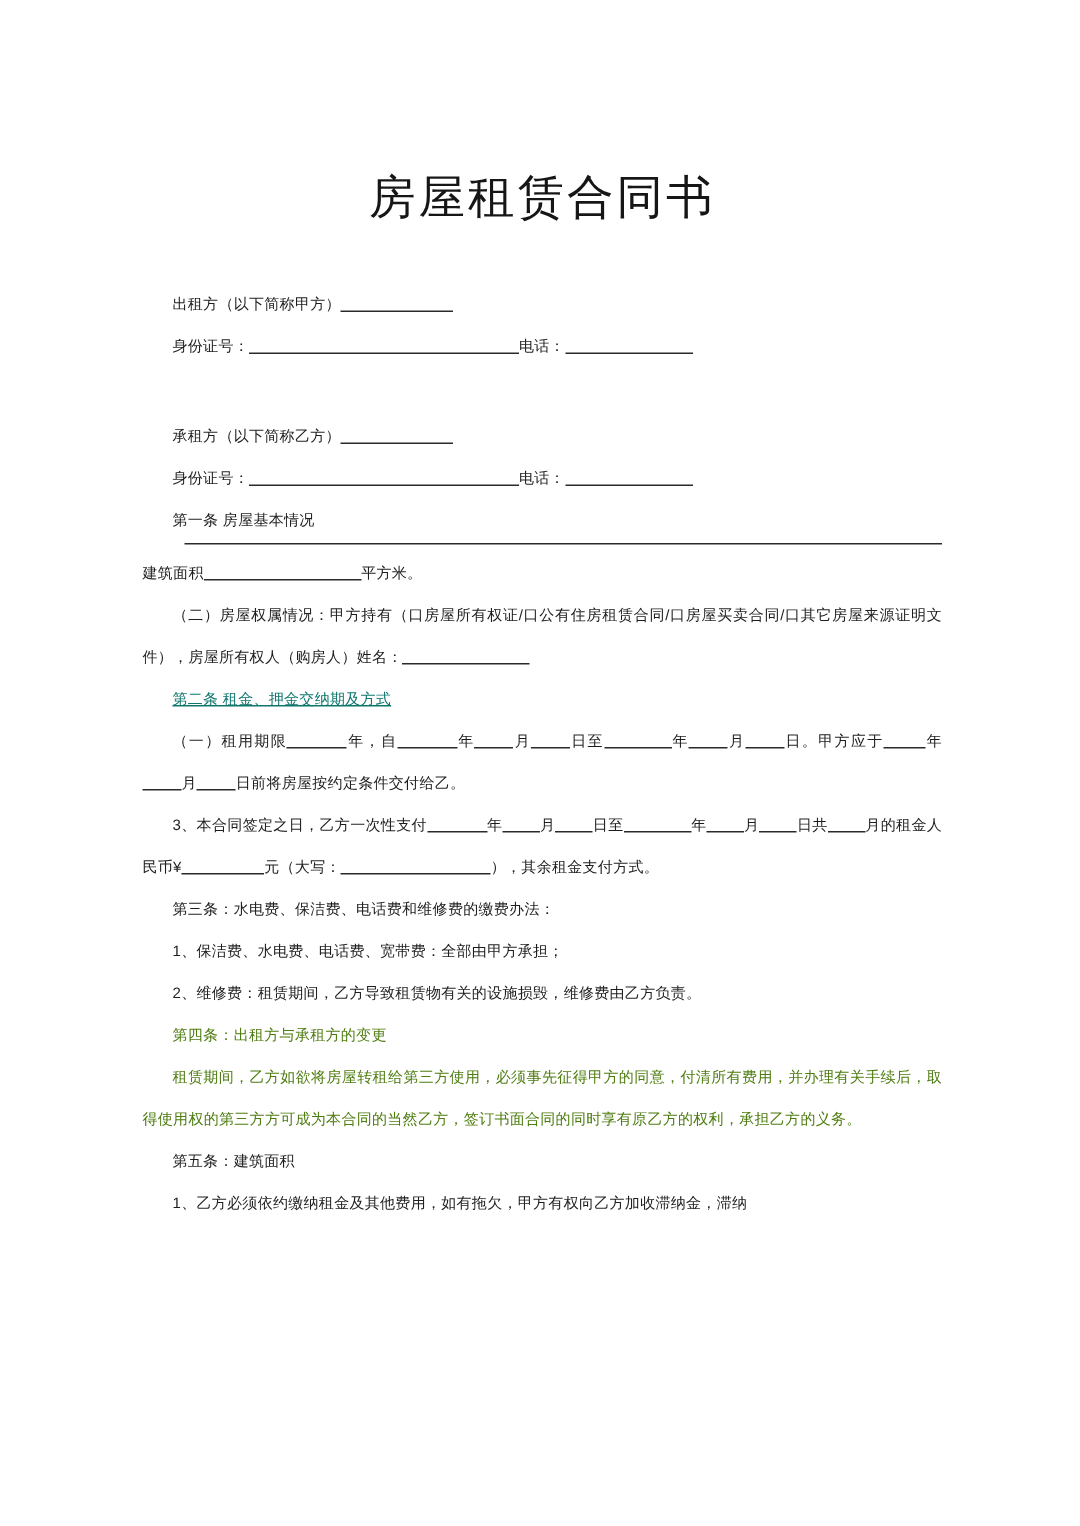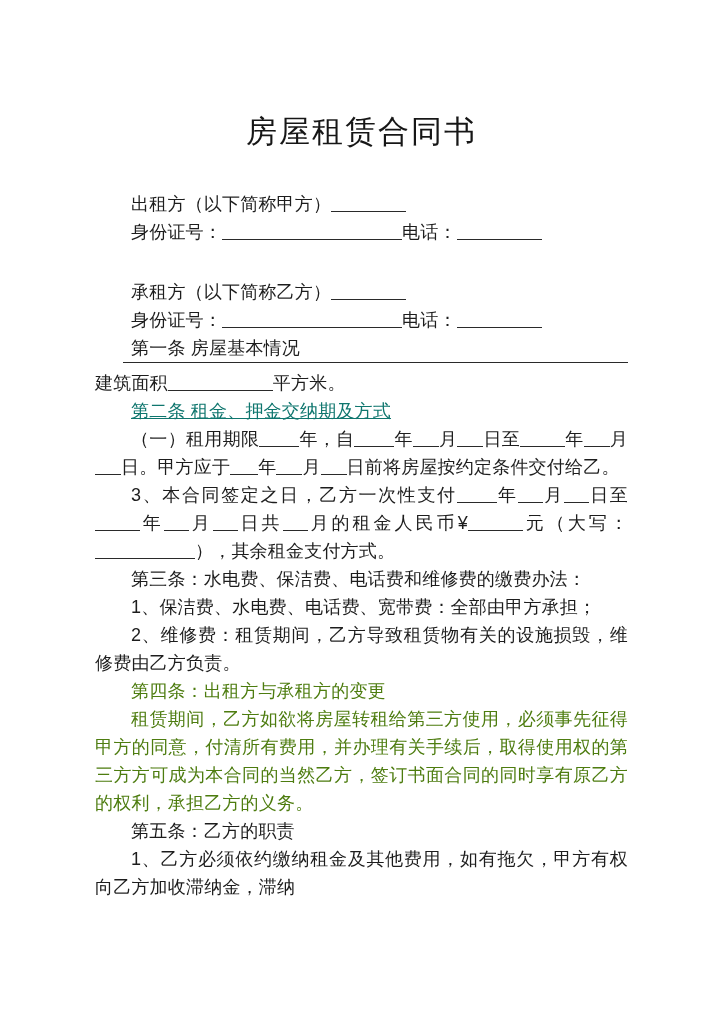--- a/index.html
+++ b/index.html
@@ -25,21 +25,21 @@
     font-weight: 400;
     font-size: 31px;
     letter-spacing: 2px;
     text-align: center;
     color: #161616;
     margin: 0 0 36px 0;
     line-height: 44px;
   }
   .para {
     margin: 0;
-    font-size: 18px;
+    font-size: 10px;
     line-height: 28px;
     text-align: justify;
     color: #1d1d1d;
     letter-spacing: 0.2px;
   }
   .para.indent {
     text-indent: 2em;
   }
   .blank {
     display: inline-block;
@@ -74,24 +74,25 @@
   <div>
       <p class="para indent" style="color: rgb(29, 29, 29);"><span class="text-run">出租方（以下简称甲方）</span><span class="blank" style="width: 75px; border-bottom-color: rgb(42, 42, 42);"></span></p>
       <p class="para indent" style="color: rgb(29, 29, 29);"><span class="text-run">身份证号：</span><span class="blank" style="width: 180px; border-bottom-color: rgb(42, 42, 42);"></span><span class="text-run">电话：</span><span class="blank" style="width: 85px; border-bottom-color: rgb(42, 42, 42);"></span></p>
       <p class="para indent" style="color: rgb(29, 29, 29); margin-top: 32px;"><span class="text-run">承租方（以下简称乙方）</span><span class="blank" style="width: 75px; border-bottom-color: rgb(42, 42, 42);"></span></p>
       <p class="para indent" style="color: rgb(29, 29, 29);"><span class="text-run">身份证号：</span><span class="blank" style="width: 180px; border-bottom-color: rgb(42, 42, 42);"></span><span class="text-run">电话：</span><span class="blank" style="width: 85px; border-bottom-color: rgb(42, 42, 42);"></span></p>
       <p class="para indent" style="color: rgb(29, 29, 29);"><span class="text-run">第一条 房屋基本情况</span></p>
       <p class="para indent fill-line" style="color: rgb(29, 29, 29);">
         <span class="fill" style="border-bottom-color: rgb(42, 42, 42);"></span>
       </p>
       <p class="para" style="color: rgb(29, 29, 29);"><span class="text-run">建筑面积</span><span class="blank" style="width: 105px; border-bottom-color: rgb(42, 42, 42);"></span><span class="text-run">平方米。</span></p>
+      <p class="para indent" style="color: rgb(29, 29, 29);"><span class="text-run">（二）房屋权属情况：甲方持有（口房屋所有权证/口公有住房租赁合同/口房屋买卖合同/口其它房屋来源证明文件），房屋所有权人（购房人）姓名：</span><span class="blank" style="width: 85px; border-bottom-color: rgb(42, 42, 42);"></span></p>
       <p class="para indent" style="color: #0f766e; text-decoration: underline;"><span class="text-run">第二条 租金、押金交纳期及方式</span></p>
       <p class="para indent" style="color: rgb(29, 29, 29);"><span class="text-run">（一）租用期限</span><span class="blank" style="width: 40px; border-bottom-color: rgb(42, 42, 42);"></span><span class="text-run">年，自</span><span class="blank" style="width: 40px; border-bottom-color: rgb(42, 42, 42);"></span><span class="text-run">年</span><span class="blank" style="width: 26px; border-bottom-color: rgb(42, 42, 42);"></span><span class="text-run">月</span><span class="blank" style="width: 26px; border-bottom-color: rgb(42, 42, 42);"></span><span class="text-run">日至</span><span class="blank" style="width: 45px; border-bottom-color: rgb(42, 42, 42);"></span><span class="text-run">年</span><span class="blank" style="width: 26px; border-bottom-color: rgb(42, 42, 42);"></span><span class="text-run">月</span><span class="blank" style="width: 26px; border-bottom-color: rgb(42, 42, 42);"></span><span class="text-run">日。甲方应于</span><span class="blank" style="width: 28px; border-bottom-color: rgb(42, 42, 42);"></span><span class="text-run">年</span><span class="blank" style="width: 26px; border-bottom-color: rgb(42, 42, 42);"></span><span class="text-run">月</span><span class="blank" style="width: 26px; border-bottom-color: rgb(42, 42, 42);"></span><span class="text-run">日前将房屋按约定条件交付给乙。</span></p>
       <p class="para indent" style="color: rgb(29, 29, 29);"><span class="text-run">3、本合同签定之日，乙方一次性支付</span><span class="blank" style="width: 40px; border-bottom-color: rgb(42, 42, 42);"></span><span class="text-run">年</span><span class="blank" style="width: 25px; border-bottom-color: rgb(42, 42, 42);"></span><span class="text-run">月</span><span class="blank" style="width: 25px; border-bottom-color: rgb(42, 42, 42);"></span><span class="text-run">日至</span><span class="blank" style="width: 45px; border-bottom-color: rgb(42, 42, 42);"></span><span class="text-run">年</span><span class="blank" style="width: 25px; border-bottom-color: rgb(42, 42, 42);"></span><span class="text-run">月</span><span class="blank" style="width: 25px; border-bottom-color: rgb(42, 42, 42);"></span><span class="text-run">日共</span><span class="blank" style="width: 25px; border-bottom-color: rgb(42, 42, 42);"></span><span class="text-run">月的租金人民币¥</span><span class="blank" style="width: 55px; border-bottom-color: rgb(42, 42, 42);"></span><span class="text-run">元（大写：</span><span class="blank" style="width: 100px; border-bottom-color: rgb(42, 42, 42);"></span><span class="text-run">），其余租金支付方式。</span></p>
       <p class="para indent" style="color: rgb(29, 29, 29);"><span class="text-run">第三条：水电费、保洁费、电话费和维修费的缴费办法：</span></p>
       <p class="para indent" style="color: rgb(29, 29, 29);"><span class="text-run">1、保洁费、水电费、电话费、宽带费：全部由甲方承担；</span></p>
       <p class="para indent" style="color: rgb(29, 29, 29);"><span class="text-run">2、维修费：租赁期间，乙方导致租赁物有关的设施损毁，维修费由乙方负责。</span></p>
       <p class="para indent" style="color: #4d7c0f;"><span class="text-run">第四条：出租方与承租方的变更</span></p>
       <p class="para indent" style="color: #4d7c0f;"><span class="text-run">租赁期间，乙方如欲将房屋转租给第三方使用，必须事先征得甲方的同意，付清所有费用，并办理有关手续后，取得使用权的第三方方可成为本合同的当然乙方，签订书面合同的同时享有原乙方的权利，承担乙方的义务。</span></p>
-      <p class="para indent" style="color: rgb(29, 29, 29);"><span class="text-run">第五条：乙方的职责</span></p>
+      <p class="para indent" style="color: rgb(29, 29, 29);"><span class="text-run">第五条：建筑面积</span></p>
       <p class="para indent" style="color: rgb(29, 29, 29);"><span class="text-run">1、乙方必须依约缴纳租金及其他费用，如有拖欠，甲方有权向乙方加收滞纳金，滞纳</span></p>
     </div>
 </div>
 
 </body></html>

